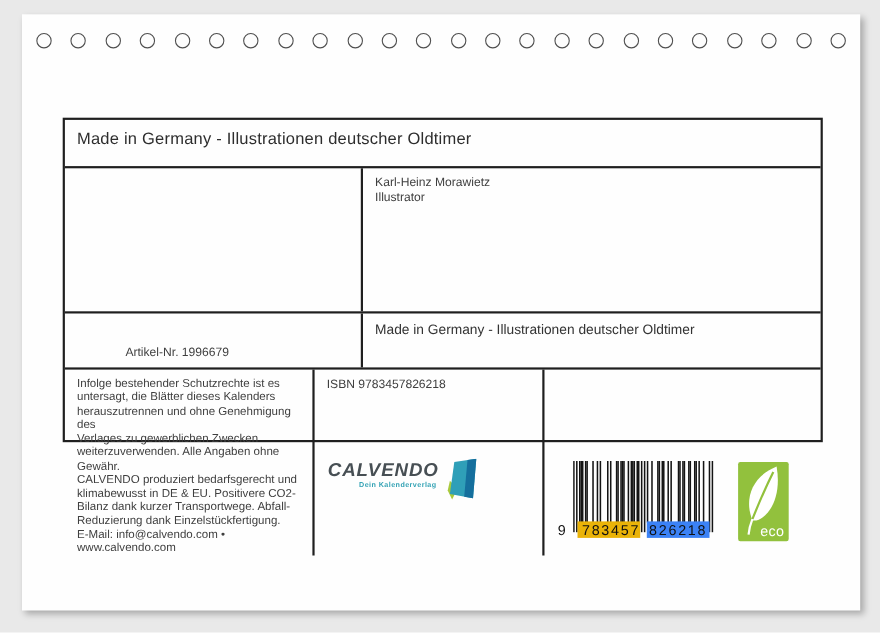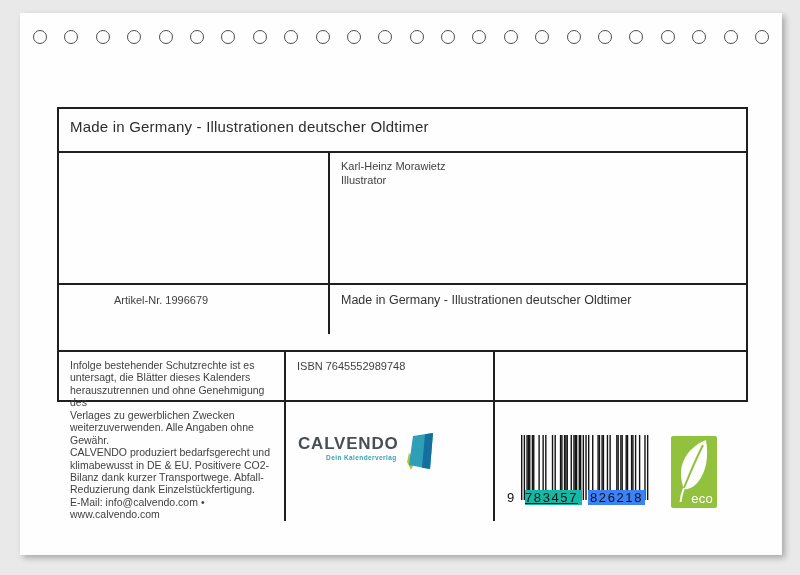--- a/index.html
+++ b/index.html
@@ -24,49 +24,49 @@
 
   
   .table {
     position:absolute; left:37px; top:94px; width:691px; height:295px;
     border:2px solid #1f1f1f;
     display:grid; grid-template-rows: 42px 132px 51px 1fr;
   }
   .row { display:grid; }
   .row + .row { border-top:2px solid #1f1f1f; }
   .r2, .r3 { grid-template-columns: 225px 1fr; padding-left: 44px; }
-  .r4 { grid-template-columns: 225px 209px 1fr; margin-top: 16px; }
+  .r4 { grid-template-columns: 225px 209px 1fr; }
   .cell { position:relative; overflow:hidden; }
   .cell.bl { border-left:2px solid #1f1f1f; }
 
   .title-cell { padding:9px 10px 0 11px; font-size:15px; color:#2d2d2d; letter-spacing:.2px; }
   .author-cell { padding:6px 10px 0 11px; font-size:11px; line-height:1.3; color:#3f3f3f; white-space:pre-line; }
-  .artikel-cell { padding:9px 10px 0 11px; font-size:11px; color:#3f3f3f; }
+  .artikel-cell { padding:9px 10px 0 11px; font-size:11px; color:#3f3f3f;margin-top:21px; }
   .product-cell { padding:8px 10px 0 11px; font-size:12.5px; color:#333; }
   .legal-cell { padding:7px 8px 0 11px; font-size:10.5px; line-height:1.185; color:#3f3f3f; white-space:pre-line; }
   .isbn { position:absolute; left:11px; top:8px; font-size:11px; color:#3f3f3f; }
 
   
   .logo { position:absolute; left:12px; top:83px; display:flex; align-items:flex-start; }
   .logo-textcol { display:flex; flex-direction:column; }
-  .logo-word { font-size:17px; font-weight:700; letter-spacing:.8px; color:var(--logo-dark,#474f54); line-height:1.05; }
+  .logo-word { font-size:17px; font-weight:700; letter-spacing:.8px; color:var(--logo-dark,#474f54); line-height:1.05;font-style:italic; }
   .logo-tag { font-size:6.5px; font-weight:700; letter-spacing:.4px; color:var(--logo-teal,#35a3b5); align-self:flex-end; margin-top:1px; margin-right:2px; }
   .logo-iconbox { margin-left:7px; margin-top:-2px; }
   .icon-page-main { fill:var(--icon-blue,#2f9fb8); }
   .icon-page-fold { fill:var(--icon-dark-blue,#156f9d); }
   .icon-page-green { fill:var(--icon-green,#a9c93b); }
 
   .address { position:absolute; left:12px; top:122px; font-size:11px; line-height:1.15; color:#3f3f3f; white-space:pre-line; }
 
   
   .barcode { position:absolute; left:12px; top:83px; width:152px; height:74px; }
   .bars { position:absolute; left:14px; top:0; }
   .bc-digit { position:absolute; font-size:13px; color:#111; top:55px; letter-spacing:1.6px; }
   .bc-lead { left:0; letter-spacing:0; }
-  .bc-g1 { left:18px; width:57px; text-align:left; background:#14b8a6;text-decoration:underline; }
+  .bc-g1 { left:18px; width:57px; text-align:right; background:#eab308; }
   .bc-g2 { left:81px; width:57px; text-align:center; background:#3b82f6; }
 
   
   .eco {
     position:absolute; left:176px; top:84px; width:46px; height:72px;
     background:var(--eco-green,#92c13d); border-radius:2px;text-decoration:underline;
   }
   .eco-leaf { position:absolute; left:0; top:0; }
   .eco-label { position:absolute; right:4px; bottom:2px; color:#fff; font-size:13px; letter-spacing:.3px; }
 </style>
@@ -127,21 +127,21 @@
 weiterzuverwenden. Alle Angaben ohne
 Gewähr.
 CALVENDO produziert bedarfsgerecht und
 klimabewusst in DE &amp; EU. Positivere CO2-
 Bilanz dank kurzer Transportwege. Abfall-
 Reduzierung dank Einzelstückfertigung.
 E-Mail: info@calvendo.com •
 www.calvendo.com</div>
 
       <div class="cell bl">
-        <div class="isbn">ISBN 7645552989748</div>
+        <div class="isbn">ISBN 9783457826218</div>
 
         <div class="logo">
           <div class="logo-textcol">
             <div class="logo-word">CALVENDO</div>
             <div class="logo-tag">Dein Kalenderverlag</div>
           </div>
           <svg class="logo-iconbox" width="30" height="40" viewBox="0 0 30 40">
             <polygon class="icon-page-green" points="3,20 10,27 5,37 1,29"></polygon>
             <polygon class="icon-page-main" points="7,3 27,0 24,36 3,32"></polygon>
             <polygon class="icon-page-fold" points="19,1.2 27,0 24,36 16,34.7"></polygon>

